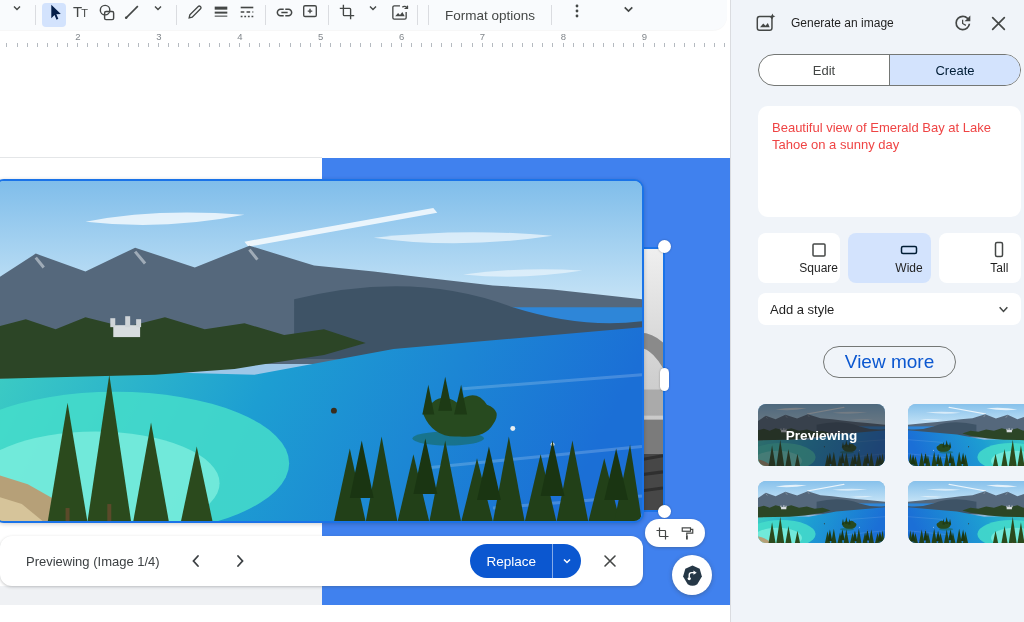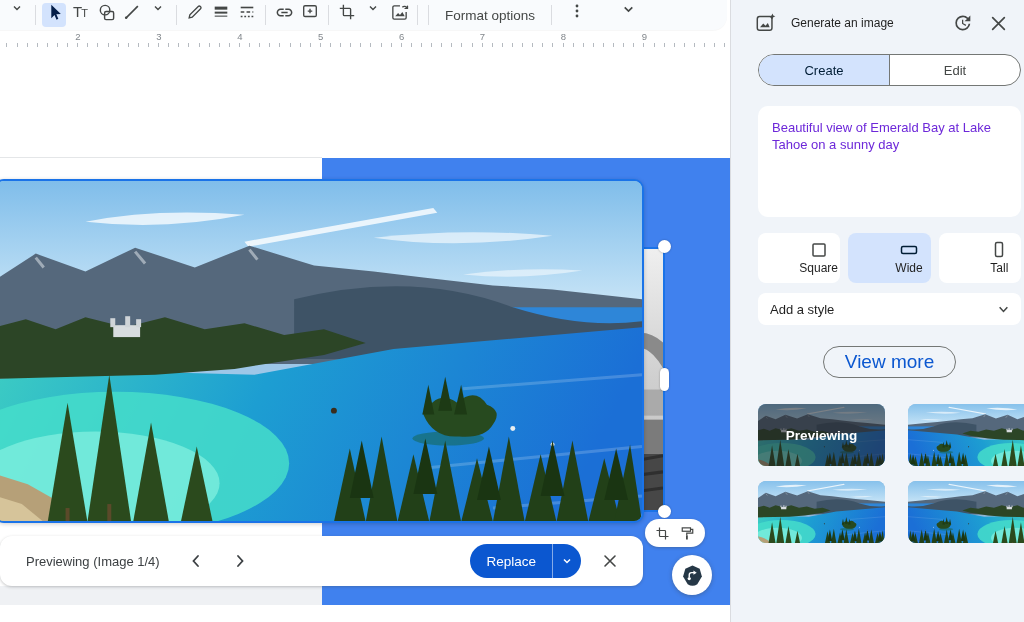--- a/index.html
+++ b/index.html
@@ -90,21 +90,21 @@
   .sb-content { padding:0 3px 0 27px; }
 
   .seg-tabs { margin-top:17px; display:flex; height:32px; border:1px solid #747775; border-radius:16px;
     overflow:hidden; background:#fff; }
   .seg-tab { flex:1; display:flex; align-items:center; justify-content:center; font-size:13px;
     color:#444746; cursor:pointer; }
   .seg-tab.selected { background:#d3e3fd; color:#001d35; font-weight:500; }
   .seg-tab + .seg-tab { border-left:1px solid #747775; }
 
   .prompt-card { margin-top:20px; height:111px; background:#fff; border-radius:10px; padding:13px 14px;
-    font-size:13px; line-height:17px; color:#6d28d9; cursor:text; }
+    font-size:13px; line-height:17px; color:#ef4444; cursor:text; }
 
   .aspect-row { margin-top:16px; display:flex; gap:8px; }
   .aspect-btn { flex:1; height:50px; background:#fff; border-radius:8px; display:flex;
     flex-direction:column; align-items:center; justify-content:center; gap:3px; cursor:pointer;
     color:#444746;padding-left:39px; }
   .aspect-btn.selected { background:#d3e3fd; color:#001d35; }
   .aspect-label { font-size:12px; color:#1f1f1f; }
 
   .style-dd { margin-top:10px; height:32px; background:#fff; border-radius:8px; display:flex;
     align-items:center; padding:0 12px; cursor:pointer; }
@@ -491,22 +491,22 @@
       </div>
       <div class="sb-icon-btn">
         <svg width="17" height="17" viewBox="0 0 16 16">
             <path d="M2.5 2.5 L13.5 13.5 M13.5 2.5 L2.5 13.5" stroke="#444746" stroke-width="1.6" stroke-linecap="round"></path>
           </svg>
       </div>
     </div>
 
     <div class="sb-content">
       <div class="seg-tabs">
+        <div class="seg-tab">Edit</div>
         <div class="seg-tab selected">Create</div>
-        <div class="seg-tab">Edit</div>
       </div>
 
       <div class="prompt-card">Beautiful view of Emerald Bay at Lake Tahoe on a sunny day</div>
 
       <div class="aspect-row">
         <div class="aspect-btn">
           <svg width="16" height="16" viewBox="0 0 16 16">
               <rect x="2" y="2" width="12" height="12" rx="1" fill="none" stroke="currentColor" stroke-width="1.5"></rect>
             </svg>
           <span class="aspect-label">Square</span>

